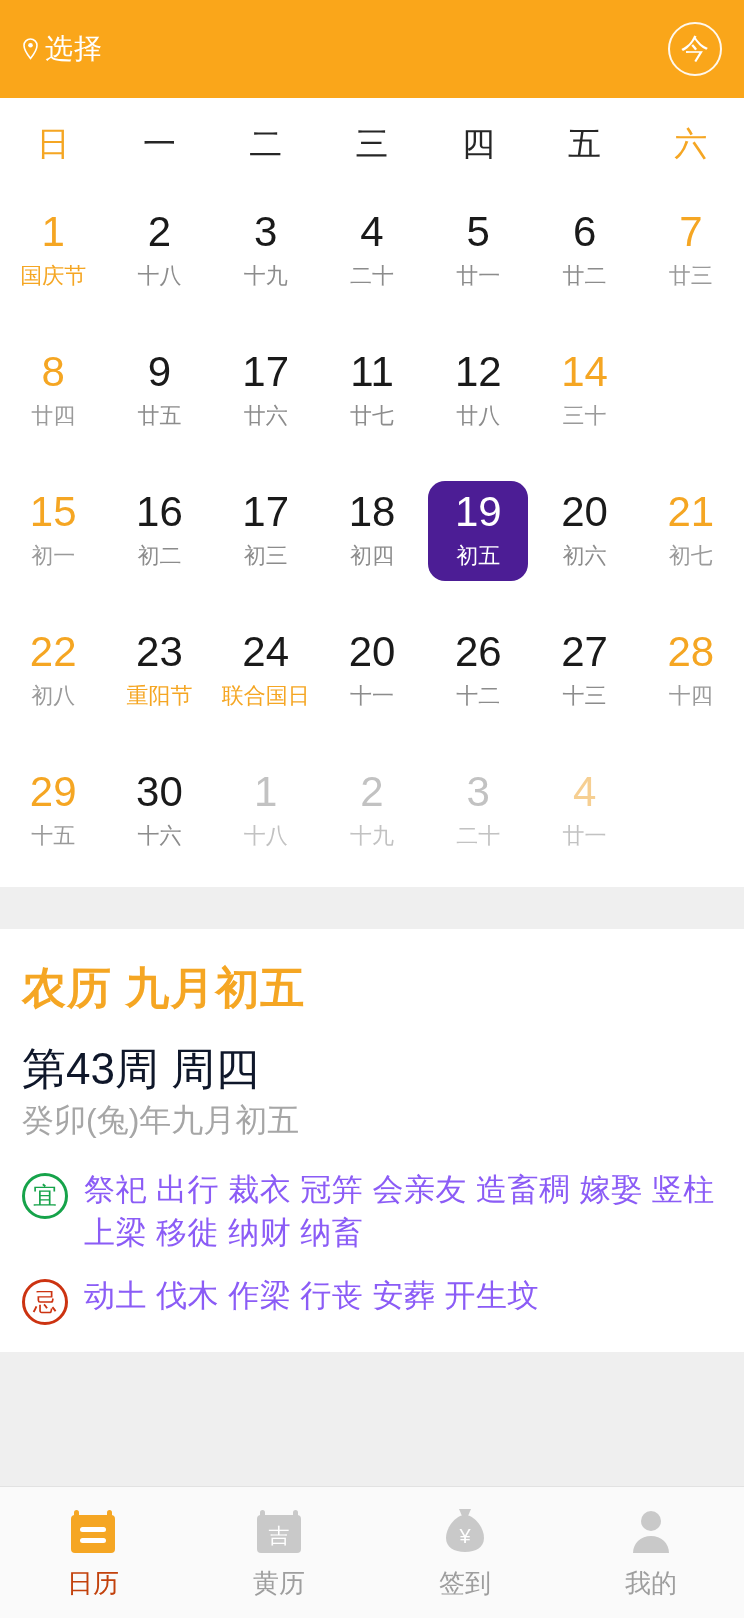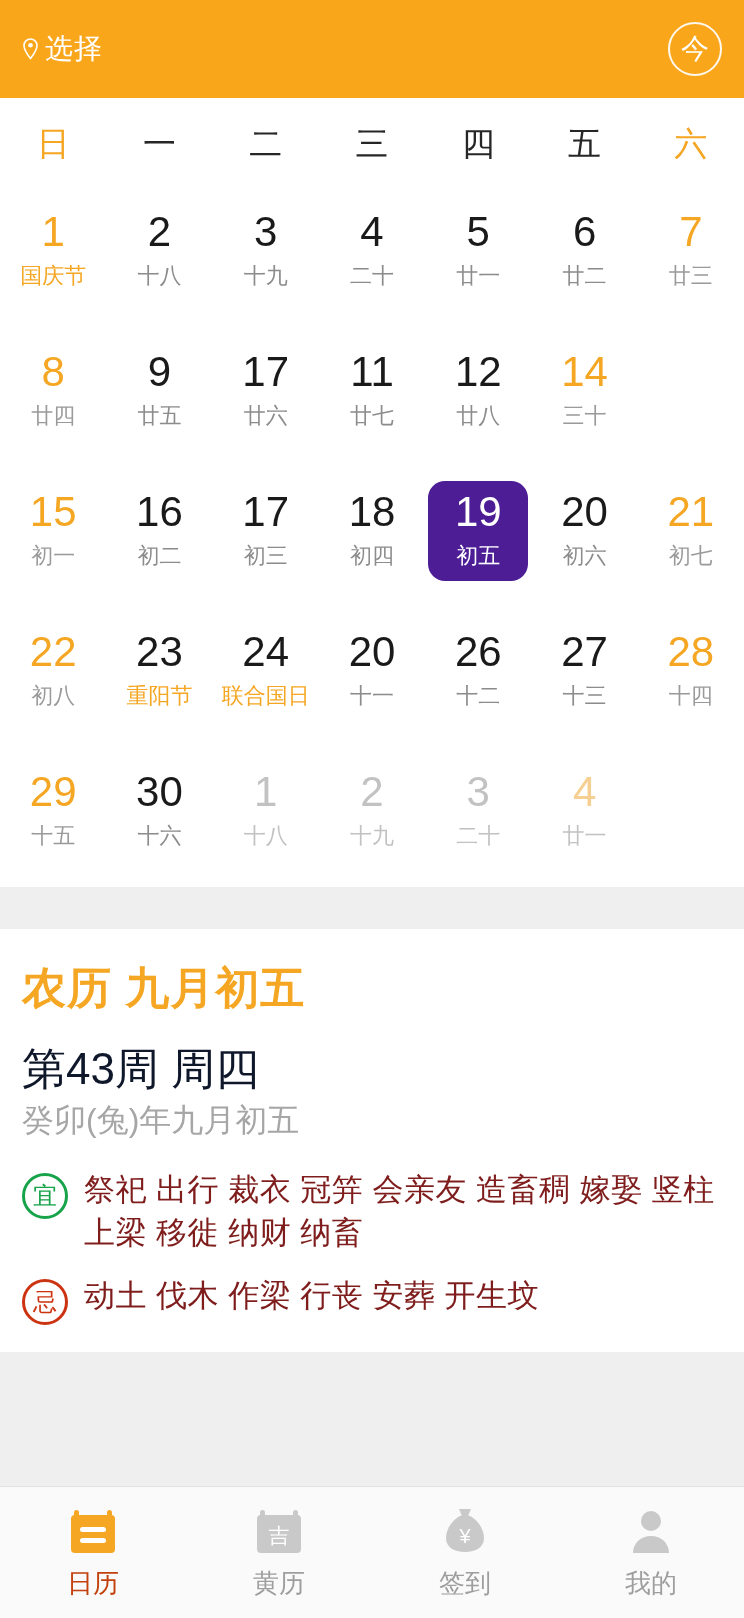--- a/index.html
+++ b/index.html
@@ -68,21 +68,21 @@
 
   .yiji { margin-top:26px; display:flex; flex-direction:column; gap:20px; }
   .yiji-row { display:flex; align-items:flex-start; gap:16px; }
   .badge {
     width:46px; height:46px; border-radius:50%; flex:none; margin-top:4px;
     display:flex; align-items:center; justify-content:center;
     font-size:24px; line-height:1; border:3px solid currentColor; font-weight:500;
   }
   .badge.yi { color:#16A34A; }
   .badge.ji { color:#CC3311; }
-  .yiji-text { font-size:31px; color:#7f1d1d; line-height:1.38; letter-spacing:.5px; }
+  .yiji-text { font-size:31px; color:#8b5cf6; line-height:1.38; letter-spacing:.5px; }
 
   
   .filler { flex:1 1 auto; background:#efefef; }
 
   
   .tabbar {
     height:132px; background:#fafafa; border-top:1px solid #e2e2e2;
     display:grid; grid-template-columns:repeat(4,1fr); align-items:center; flex:none;
   }
   .tab { display:flex; flex-direction:column; align-items:center; gap:9px; cursor:pointer; }

